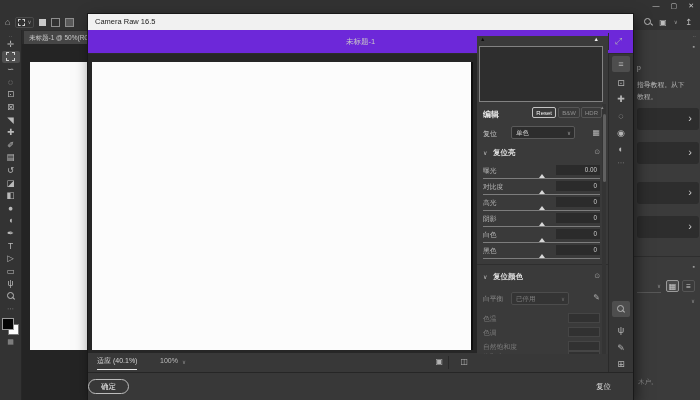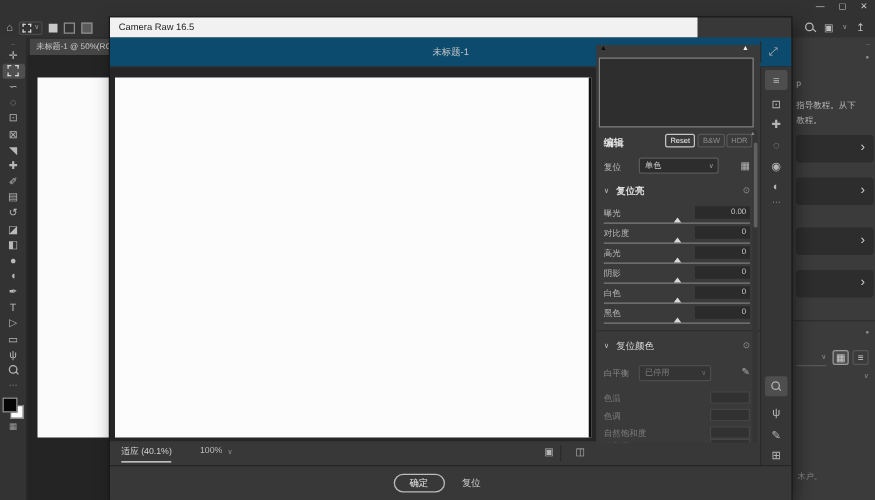--- a/index.html
+++ b/index.html
@@ -26,39 +26,39 @@
   
   #tabbar{left:22px;top:30px;width:66px;height:14px;background:#2b2b2b;}
   #doctab{left:24px;top:31px;width:64px;height:13px;background:#464646;color:#c9c9c9;font-size:6.5px;line-height:13px;padding-left:5px;white-space:nowrap;overflow:hidden;box-sizing:border-box;}
   #canvasarea{left:22px;top:44px;width:66px;height:356px;background:#242424;}
   #psdoc{left:30px;top:62px;width:58px;height:288px;background:#fbfbfb;}
   
   #optright{left:633px;top:14px;width:67px;height:16px;background:#323232;display:flex;align-items:center;justify-content:flex-end;gap:7px;padding-right:8px;box-sizing:border-box;color:#bdbdbd;}
   #optleft{left:0;top:14px;width:88px;height:16px;background:#323232;display:flex;align-items:center;gap:5px;padding-left:5px;box-sizing:border-box;}
   
   #dialog{left:88px;top:14px;width:545px;height:386px;background:#383838;box-shadow:0 0 0 1px #191919,3px 5px 14px rgba(0,0,0,.55);}
-  #crtitle{left:0;top:0;width:470px;height:16px;background:#f1f1f1;color:#1b1b1b;font-size:7.5px;line-height:16px;padding-left:7px;box-sizing:border-box;}
-  #crheader{left:0;top:16px;width:545px;height:24px;background:#0c4a6e;border-bottom:1px solid #2c2c2c;box-sizing:border-box;}
+  #crtitle{left:0;top:0;width:545px;height:16px;background:#f1f1f1;color:#1b1b1b;font-size:7.5px;line-height:16px;padding-left:7px;box-sizing:border-box;}
+  #crheader{left:0;top:16px;width:545px;height:24px;background:#6d28d9;border-bottom:1px solid #2c2c2c;box-sizing:border-box;}
   #crheader .ttl{position:absolute;left:0;right:0;top:7px;text-align:center;color:#c8c8c8;font-size:7.5px;}
   #preview{left:0;top:40px;width:389px;height:298px;background:#262626;}
   #crcanvas{left:4px;top:48px;width:381px;height:288px;background:#fcfcfc;border-right:2px solid #0e0e0e;box-sizing:border-box;}
   #crbottom{left:0;top:338px;width:389px;height:20px;background:#383838;border-top:1px solid #262626;box-sizing:border-box;}
   #panel{left:389px;top:22px;width:131px;height:318px;background:#3a3a3a;overflow:hidden;}
   #hist{left:2px;top:10px;width:122px;height:54px;background:#2e2e2e;border:1px solid #828282;}
   .pbtn{position:absolute;font-size:6px;line-height:1;padding:1.5px 3px;border-radius:2px;border:1px solid #565656;color:#8f8f8f;}
   .slrow .lb{position:absolute;left:6px;top:0;font-size:6.8px;color:#b8b8b8;}
   .slrow .vb{position:absolute;right:8px;top:-1px;width:44px;height:10px;background:#2b2b2b;color:#cccccc;font-size:6.3px;line-height:10px;text-align:right;padding-right:3px;box-sizing:border-box;}
   .slrow .tk{position:absolute;left:6px;right:8px;top:12px;height:1px;background:#7d7d7d;}
   .slrow .th{position:absolute;left:50%;top:-4px;margin-left:-3px;width:0;height:0;border-left:3px solid transparent;border-right:3px solid transparent;border-bottom:4.5px solid #d8d8d8;}
   .drow .lb{position:absolute;left:6px;top:0;font-size:6.8px;color:#7c7c7c;}
   .drow .vb{position:absolute;right:8px;top:-1px;width:32px;height:10px;background:#313131;border:1px solid #454545;box-sizing:border-box;}
   #strip{left:520px;top:40px;width:25px;height:318px;background:#363636;border-left:1px solid #2a2a2a;box-sizing:border-box;}
   #strip .si{position:absolute;left:0;right:0;text-align:center;color:#b5b5b5;font-size:9px;line-height:1;}
   #strip .sbox{position:absolute;left:3px;width:18px;height:16px;background:#4e4e4e;border-radius:2px;}
-  #crfooter{left:0;top:358px;width:545px;height:28px;background:#383838;border-top:1px solid #262626;display:flex;align-items:center;justify-content:center;gap:14px;padding-right:22px;box-sizing:border-box;}
+  #crfooter{left:0;top:358px;width:545px;height:28px;background:#383838;border-top:1px solid #262626;display:flex;align-items:center;justify-content:space-between;gap:14px;padding-right:22px;box-sizing:border-box;}
   #okbtn{border:1px solid #bcbcbc;border-radius:9px;color:#ededed;font-size:7.5px;padding:2.5px 12px;line-height:1;}
   #rstbtn{color:#dcdcdc;font-size:7.5px;line-height:1;}
   
   #rpanel{left:633px;top:30px;width:67px;height:370px;background:#3b3b3b;border-left:1px solid #2e2e2e;box-sizing:border-box;}
   .chevbtn{position:absolute;left:3px;width:62px;height:22px;background:#2d2d2d;border-radius:3px;}
   .chevbtn span{position:absolute;right:7px;top:4px;color:#cfcfcf;font-size:11px;line-height:13px;}
   .frag{position:absolute;color:#bdbdbd;font-size:6.8px;line-height:1.2;white-space:nowrap;}
   .tgl{position:absolute;width:13px;height:12px;border:1px solid #6f6f6f;border-radius:2px;color:#cfcfcf;font-size:8px;line-height:12px;text-align:center;box-sizing:border-box;}
 </style>
 </head>
@@ -239,21 +239,21 @@
         <span class="lb">黑色</span>
         <span class="vb">0</span>
         <span class="tk">
             <span class="th"></span>
           </span>
       </div>
 
       <div class="abs" style="left:0;top:228px;width:131px;height:1px;background:#2e2e2e;"></div>
 
       <span class="abs" style="left:6px;top:237px;color:#bbbbbb;font-size:6px;">∨</span>
-      <span class="abs" style="left:16px;top:236px;color:#dedede;font-size:7.5px;font-weight:normal;">复位颜色</span>
+      <span class="abs" style="left:16px;top:236px;color:#dedede;font-size:7.5px;font-weight:bold;">复位颜色</span>
       <span class="abs" style="right:8px;top:236px;color:#909090;font-size:7px;">⊙</span>
 
       <div class="abs" style="left:0;top:256px;width:131px;height:16px;">
         <span class="abs" style="left:6px;top:2px;color:#8a8a8a;font-size:6.8px;">白平衡</span>
         <span class="abs" style="left:34px;top:0;width:58px;height:13px;background:#343434;border:1px solid #4c4c4c;border-radius:2px;box-sizing:border-box;">
           <span class="abs" style="left:4px;top:0;color:#808080;font-size:6.5px;line-height:12px;">已停用</span>
           <span class="abs" style="right:3px;top:0;color:#6f6f6f;font-size:5.5px;line-height:12px;">∨</span>
         </span>
         <span class="abs" style="right:8px;top:1px;color:#a8a8a8;font-size:8px;">✎</span>
       </div>

